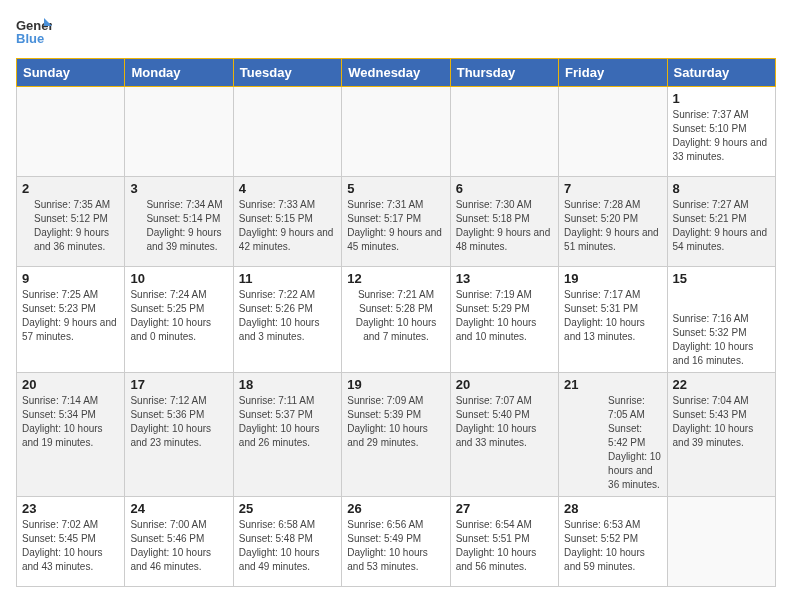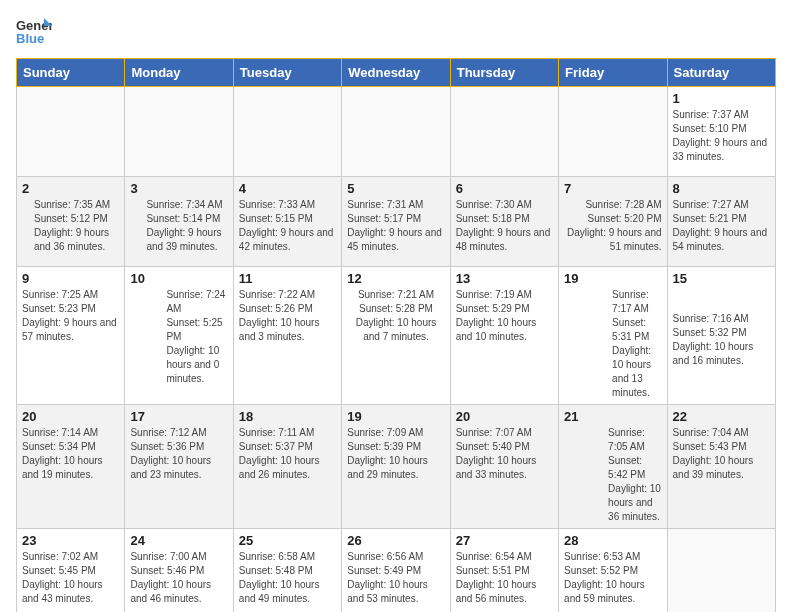--- a/index.html
+++ b/index.html
@@ -154,41 +154,41 @@
 Daylight: 9 hours and 45 minutes.</div>
         </td>
         <td>
           <div class="day-num">6</div>
           <div class="day-info" style="white-space: pre-line;">Sunrise: 7:30 AM
 Sunset: 5:18 PM
 Daylight: 9 hours and 48 minutes.</div>
         </td>
         <td>
           <div class="day-num">7</div>
-          <div class="day-info" style="white-space: pre-line; text-align: right;">Sunrise: 7:28 AM
+          <div class="day-info" style="white-space: pre-line;">Sunrise: 7:28 AM
 Sunset: 5:20 PM
 Daylight: 9 hours and 51 minutes.</div>
         </td>
         <td>
           <div class="day-num">8</div>
           <div class="day-info" style="white-space: pre-line;">Sunrise: 7:27 AM
 Sunset: 5:21 PM
 Daylight: 9 hours and 54 minutes.</div>
         </td>
       </tr>
       <tr>
         <td>
           <div class="day-num">9</div>
           <div class="day-info" style="white-space: pre-line;">Sunrise: 7:25 AM
 Sunset: 5:23 PM
 Daylight: 9 hours and 57 minutes.</div>
         </td>
         <td>
           <div class="day-num">10</div>
-          <div class="day-info" style="white-space: pre-line; margin-left: 36px;">Sunrise: 7:24 AM
+          <div class="day-info" style="white-space: pre-line;">Sunrise: 7:24 AM
 Sunset: 5:25 PM
 Daylight: 10 hours and 0 minutes.</div>
         </td>
         <td>
           <div class="day-num">11</div>
           <div class="day-info" style="white-space: pre-line;">Sunrise: 7:22 AM
 Sunset: 5:26 PM
 Daylight: 10 hours and 3 minutes.</div>
         </td>
         <td>
@@ -198,21 +198,21 @@
 Daylight: 10 hours and 7 minutes.</div>
         </td>
         <td>
           <div class="day-num">13</div>
           <div class="day-info" style="white-space: pre-line;">Sunrise: 7:19 AM
 Sunset: 5:29 PM
 Daylight: 10 hours and 10 minutes.</div>
         </td>
         <td>
           <div class="day-num">19</div>
-          <div class="day-info" style="white-space: pre-line; margin-left: 48px;">Sunrise: 7:17 AM
+          <div class="day-info" style="white-space: pre-line;">Sunrise: 7:17 AM
 Sunset: 5:31 PM
 Daylight: 10 hours and 13 minutes.</div>
         </td>
         <td>
           <div class="day-num">15</div>
           <div class="day-info" style="white-space: pre-line; margin-top: 26px;">Sunrise: 7:16 AM
 Sunset: 5:32 PM
 Daylight: 10 hours and 16 minutes.</div>
         </td>
       </tr>

